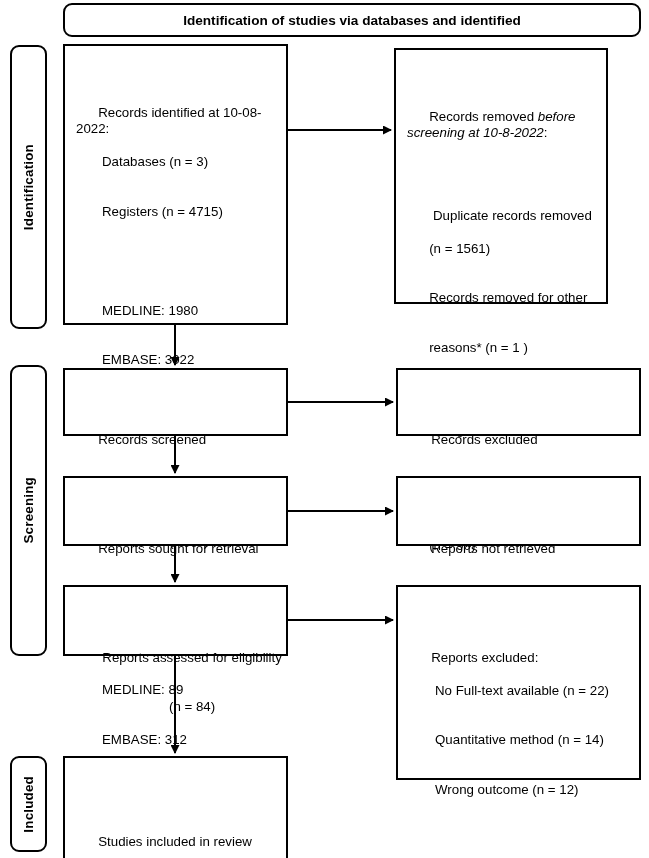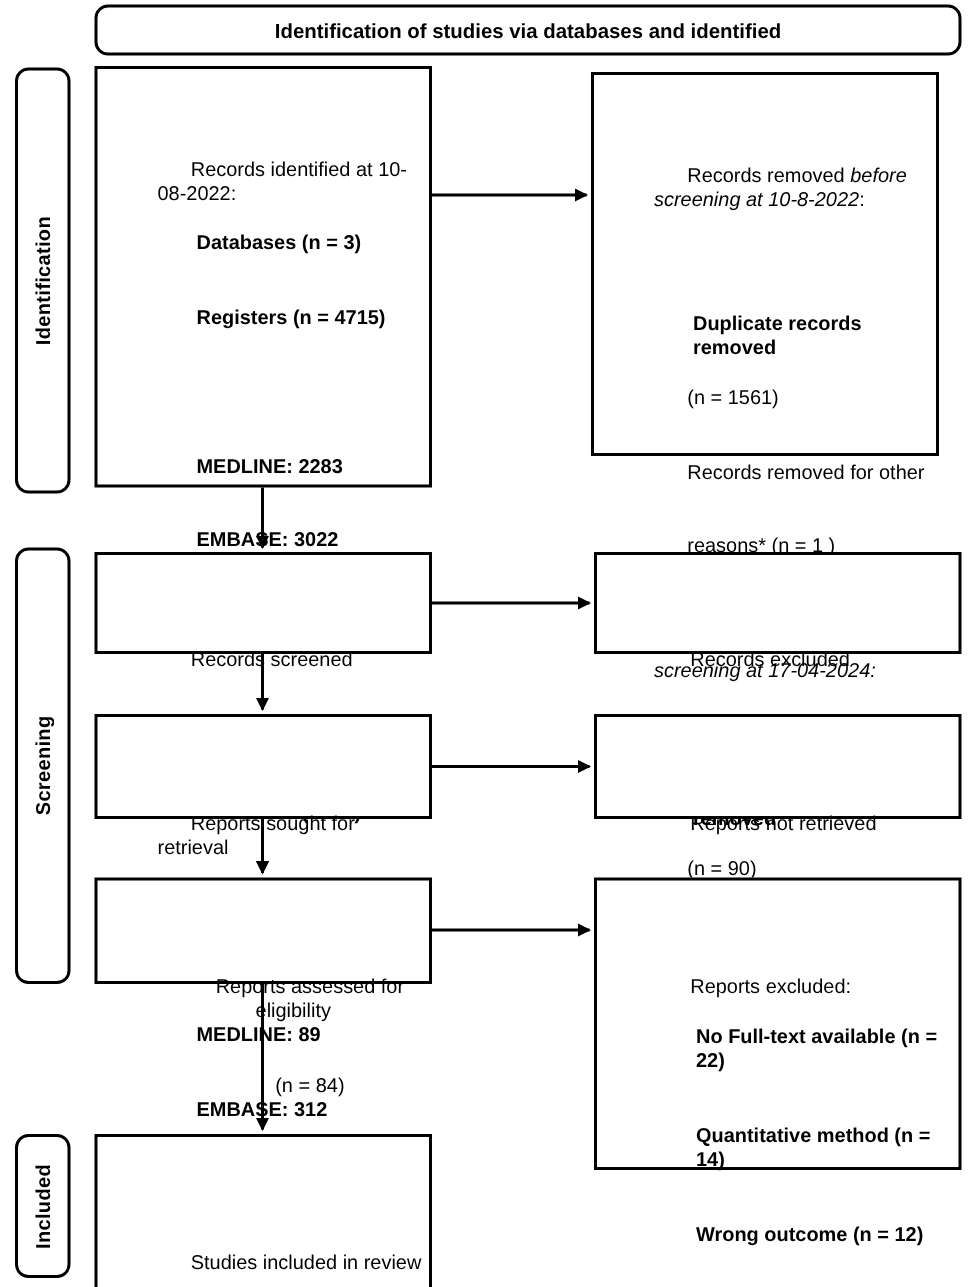--- a/index.html
+++ b/index.html
@@ -19,21 +19,20 @@
     overflow: hidden;
   }
   .box {
     position: absolute;
     box-sizing: border-box;
     border: 2.5px solid #000000;
     background: #ffffff;
     font-size: 13.3px;
     line-height: 16.5px;
     white-space: pre-wrap;
-    padding-left: 29px;
   }
   .header-box {
     position: absolute;
     box-sizing: border-box;
     border: 2.5px solid #000000;
     border-radius: 9px;
     background: #ffffff;
     font-weight: bold;
     font-size: 13.6px;
     display: flex;
@@ -61,21 +60,20 @@
   }
   .box-inner {
     padding: 9px 0 0 11px;
   }
   .ital {
     font-style: italic;
   }
   .indent {
     padding-left: 26px;
     display: block;
-    font-weight: bold;
   }
   .blankline {
     display: block;
     height: 16.5px;
   }
   svg.arrows {
     position: absolute;
     left: 0;
     top: 0;
     width: 649px;
@@ -103,35 +101,35 @@
   <div class="side-box" style="left:10px; top:756px; width:37px; height:96px;">
     <span class="side-label">Included</span>
   </div>
 
   <div class="box" style="left:63px; top:44px; width:225px; height:281px;">
     <div class="box-inner">
       <span>Records identified at 10-08-2022:</span>
       <span class="indent">Databases (n = 3)</span>
       <span class="indent">Registers (n = 4715)</span>
       <span class="blankline"></span>
-      <span class="indent">MEDLINE: 2283</span>
+      <span class="indent">MEDLINE: 1980</span>
       <span class="indent">EMBASE: 3022</span>
       <span class="indent">CINAHL: 166</span>
       <span class="blankline"></span>
       <span>Records identified at 17-04-2024:</span>
       <span class="indent">Databases (n = 3)</span>
       <span class="indent">Registers (n = 410)</span>
       <span class="blankline"></span>
       <span class="indent">MEDLINE: 89</span>
       <span class="indent">EMBASE: 312</span>
       <span class="indent">CINAHL: 9</span>
     </div>
   </div>
 
-  <div class="box" style="left:394px; top:48px; width:232px; height:256px;">
+  <div class="box" style="left:394px; top:48px; width:214px; height:256px;">
     <div class="box-inner">
       <span>Records removed </span><span class="ital">before screening at 10-8-2022</span><span>:</span>
       <span class="blankline"></span>
       <span class="indent">Duplicate records removed</span>
       <span>(n = 1561)</span>
       <span class="blankline" style="height:0"></span>
       <span>Records removed for other</span>
       <span class="blankline" style="height:0"></span>
       <span>reasons* (n = 1 )</span>
       <span class="blankline"></span>

